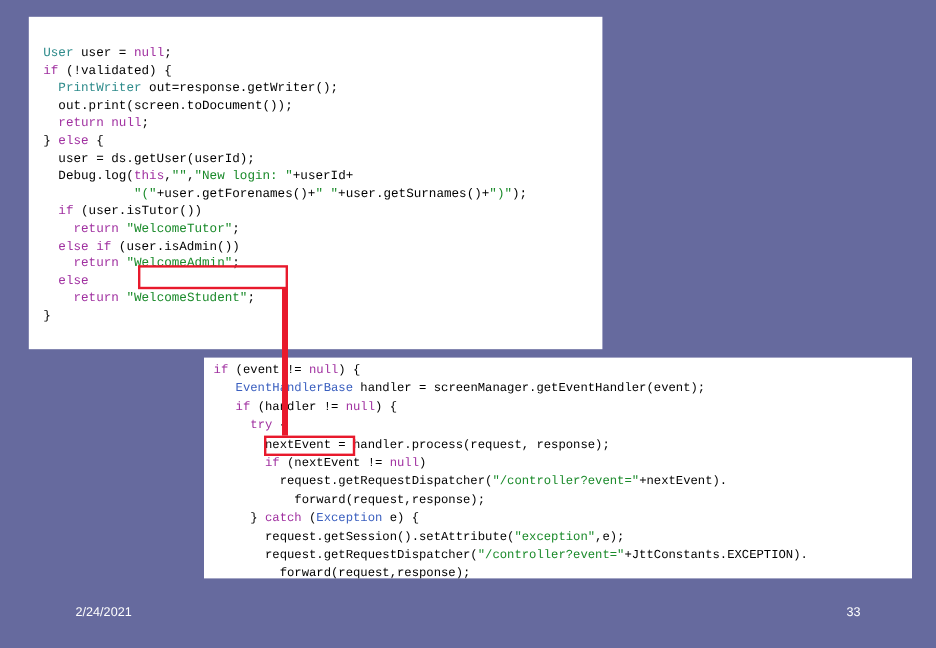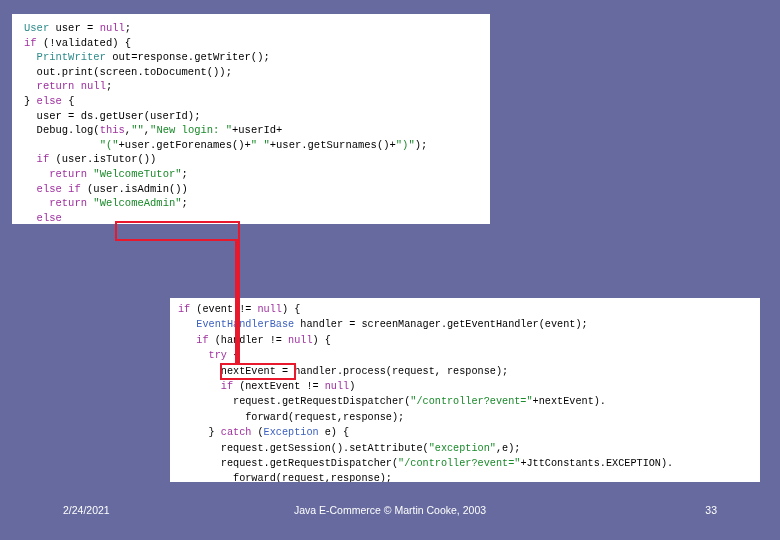--- a/index.html
+++ b/index.html
@@ -22,25 +22,25 @@
   }
 
   
   .code-panel {
     position: absolute;
     background: #ffffff;
     box-sizing: border-box;
     overflow: hidden;
   }
   #panel-top {
-    left: 12px;
+    left: 24px;
     top: 14px;
     width: 478px;
-    height: 210px;
-    padding: 7px 6px 0 12px;
+    height: 277px;
+    padding: 24px 6px 0 12px;
   }
   #panel-bottom {
     left: 170px;
     top: 298px;
     width: 590px;
     height: 184px;
     padding: 4px 6px 0 8px;
   }
   .code {
     font-family: "Liberation Mono", "DejaVu Sans Mono", monospace;
@@ -138,17 +138,16 @@
     <div class="code" id="code-bottom"><span class="ln"><span class="t-kw">if</span><span class="t-plain"> (event != </span><span class="t-kw">null</span><span class="t-plain">) {</span></span><span class="ln"><span class="t-plain">   </span><span class="t-cls">EventHandlerBase</span><span class="t-plain"> handler = screenManager.getEventHandler(event);</span></span><span class="ln"><span class="t-plain">   </span><span class="t-kw">if</span><span class="t-plain"> (handler != </span><span class="t-kw">null</span><span class="t-plain">) {</span></span><span class="ln"><span class="t-plain">     </span><span class="t-kw">try</span><span class="t-plain"> {</span></span><span class="ln"><span class="t-plain">       nextEvent = handler.process(request, response);</span></span><span class="ln"><span class="t-plain">       </span><span class="t-kw">if</span><span class="t-plain"> (nextEvent != </span><span class="t-kw">null</span><span class="t-plain">)</span></span><span class="ln"><span class="t-plain">         request.getRequestDispatcher(</span><span class="t-str">"/controller?event="</span><span class="t-plain">+nextEvent).</span></span><span class="ln"><span class="t-plain">           forward(request,response);</span></span><span class="ln"><span class="t-plain">     } </span><span class="t-kw">catch</span><span class="t-plain"> (</span><span class="t-cls">Exception</span><span class="t-plain"> e) {</span></span><span class="ln"><span class="t-plain">       request.getSession().setAttribute(</span><span class="t-str">"exception"</span><span class="t-plain">,e);</span></span><span class="ln"><span class="t-plain">       request.getRequestDispatcher(</span><span class="t-str">"/controller?event="</span><span class="t-plain">+JttConstants.EXCEPTION).</span></span><span class="ln"><span class="t-plain">         forward(request,response);</span></span></div>
   </div>
 
   <div class="arrow-vert" id="arrow-stem-a"></div>
 
   <div class="redbox" id="redbox-welcome"></div>
   <div class="redbox" id="redbox-nextevent"></div>
 
   <div class="footer">
     <span class="footer-date">2/24/2021</span>
-    <span class="footer-center">Java E-Commerce © Martin Cooke, 2003</span>
     <span class="footer-page">33</span>
   </div>
 
 </div>
 
 </body></html>

